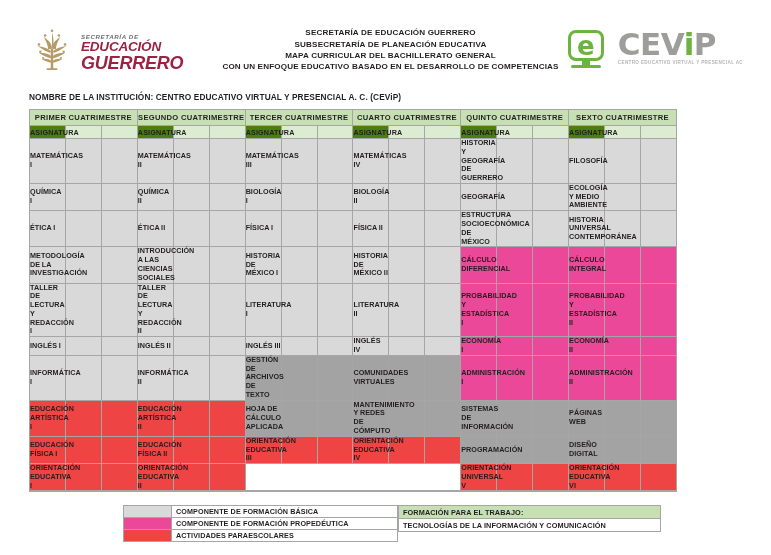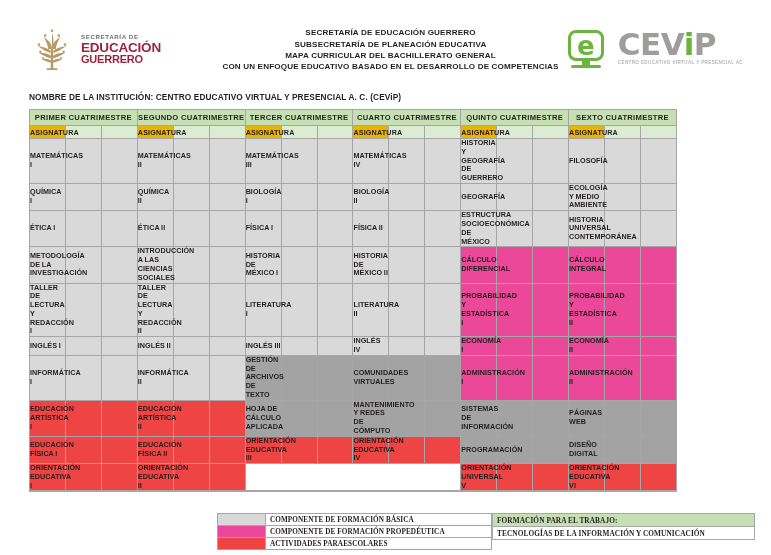--- a/index.html
+++ b/index.html
@@ -24,25 +24,26 @@
   
   .header {
     display: flex;
     align-items: center;
     padding: 18px 16px 4px 16px;
     box-sizing: border-box;
     height: 86px;
   }
   .logo-left {
     display: flex;
-    align-items: center;
+    align-items: flex-end;
     width: 200px;
     flex: 0 0 200px;
     padding-left: 14px;
     box-sizing: border-box;
+    font-style: italic;
   }
   .logo-left .tree {
     width: 44px;
     height: 44px;
     flex: 0 0 44px;
   }
   .logo-left .wordmark {
     margin-left: 7px;
     line-height: 1.02;
   }
@@ -52,21 +53,21 @@
     color: #6f6f6f;
     font-weight: bold;
   }
   .logo-left .w2 {
     font-size: 13.5px;
     font-weight: bold;
     color: #9b2242;
     letter-spacing: -0.2px;
   }
   .logo-left .w3 {
-    font-size: 11px;
+    font-size: 18px;
     font-weight: bold;
     color: #9b2242;
     letter-spacing: -0.2px;
   }
 
   .header-title {
     flex: 1 1 auto;
     text-align: center;
     line-height: 1.42;
   }
@@ -185,21 +186,21 @@
   .qhead {
     background: #c6e0b4;
     text-align: center;
     font-size: 7.6px;
     font-weight: bold;
     letter-spacing: 0.3px;
     height: 15px;
     color: #231f20;
   }
   .subhead {
-    background: #eab308;
+    background: #4d7c0f;
     font-size: 7.2px;
     font-weight: bold;
     height: 12px;
     padding-left: 3px;
     letter-spacing: 0.15px;
   }
   .subhead.blank {
     background: #dcecd3;
   }
   td.sub {
@@ -216,24 +217,23 @@
   .c-basica   { background: #d9d9d9; }
   .c-prope    { background: #ec4899; }
   .c-trabajo  { background: #a3a3a3; }
   .c-para     { background: #ef4444; }
   .c-empty    { background: #ffffff; }
   .c-none     { border: none !important; background: transparent; }
 
   
   .legends {
     display: flex;
-    justify-content: flex-end;
-    padding: 21px 16px 0 29px;
+    justify-content: center;
+    padding: 13px 16px 0 29px;
     box-sizing: border-box;
-    font-family: Liberation Serif, serif;
   }
   table.legend-left {
     border-collapse: collapse;
     width: 275px;
   }
   table.legend-left td {
     border: 0.8px solid #a6a6a6;
     height: 11px;
     font-size: 7.2px;
     font-weight: bold;

